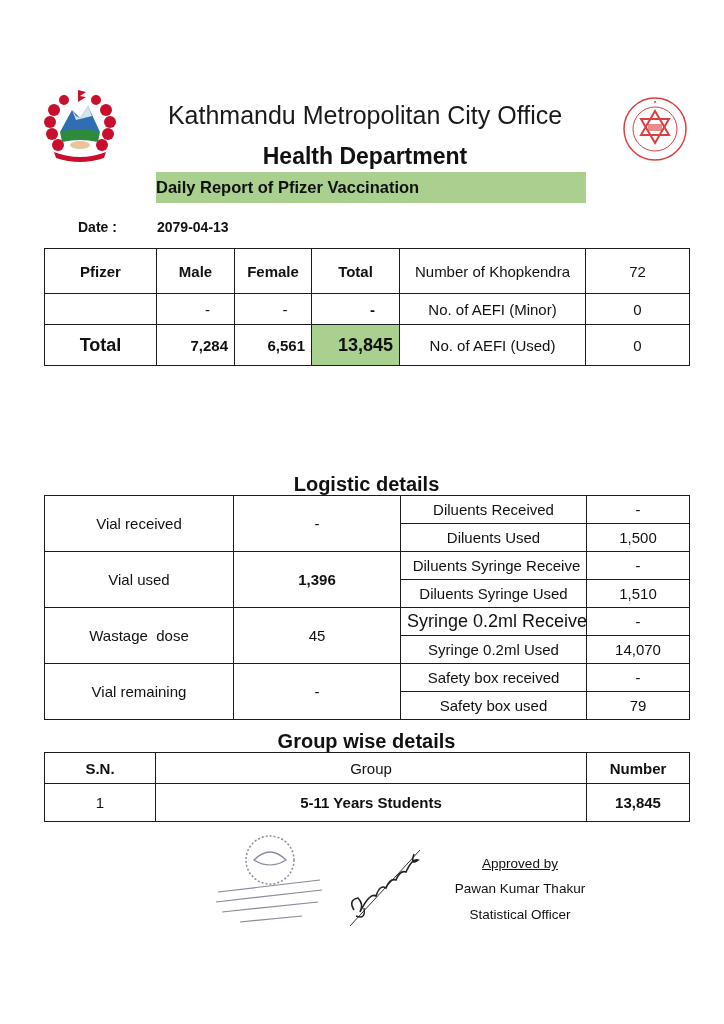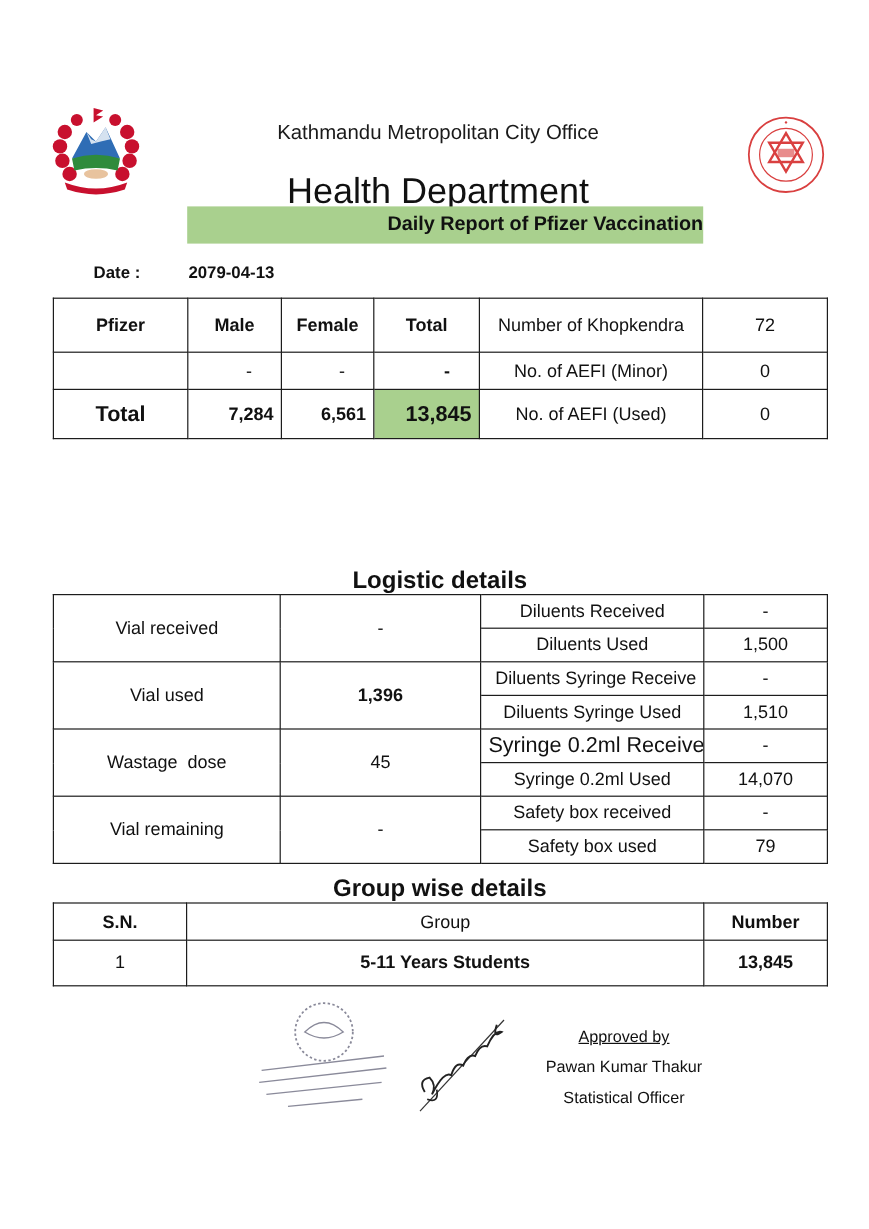--- a/index.html
+++ b/index.html
@@ -1,24 +1,24 @@
 <!DOCTYPE html>
 <html><head>
 <meta charset="utf-8">
 <style>
   html, body { margin: 0; padding: 0; background: #ffffff; }
   body { width: 724px; height: 1024px; position: relative; overflow: hidden;
          font-family: "Liberation Sans", "DejaVu Sans", sans-serif; color: #111; }
   .abs { position: absolute; }
 
   
-  .title { left: 120px; width: 490px; top: 101px; text-align: center; font-size: 17px; color: #1a1a1a; }
-  .dept { left: 140px; width: 450px; top: 143px; text-align: center; font-size: 30px; font-weight: normal; }
+  .title { left: 120px; width: 490px; top: 101px; text-align: center; font-size: 25px; color: #1a1a1a; }
+  .dept { left: 140px; width: 450px; top: 143px; text-align: center; font-size: 23px; font-weight: bold; }
   .banner { left: 156px; top: 172px; width: 430px; height: 31px; background: #a9d08e;
-            text-align: right; line-height: 31px; font-size: 16.5px; font-weight: bold; }
+            text-align: left; line-height: 31px; font-size: 16.5px; font-weight: bold; }
   .date-label { left: 78px; top: 219px; font-size: 14px; font-weight: bold; }
   .date-value { left: 157px; top: 219px; font-size: 14px; font-weight: bold; }
 
   
   .emblem-left { left: 40px; top: 88px; width: 80px; height: 76px; }
   .emblem-right { left: 622px; top: 96px; width: 66px; height: 66px; }
 
   
   table { border-collapse: collapse; position: absolute; table-layout: fixed; }
   td { border: 1.5px solid #1c1c1c; padding: 0 6px; font-size: 15px; overflow: hidden; white-space: nowrap; }

